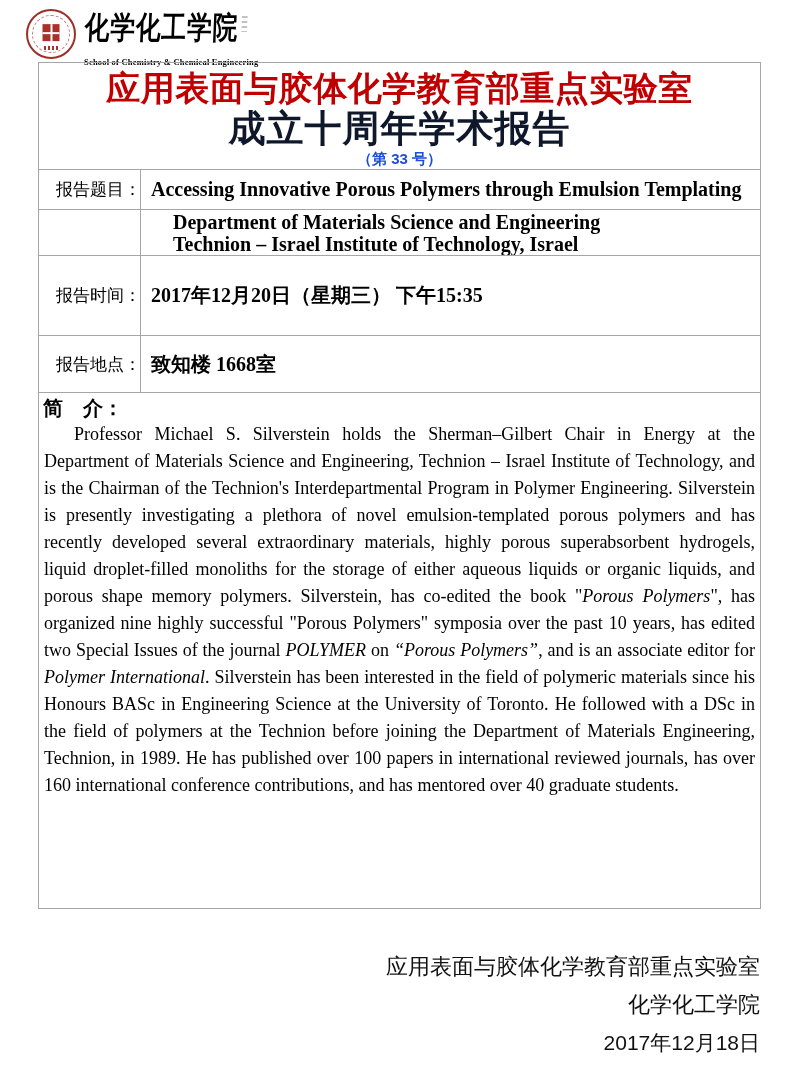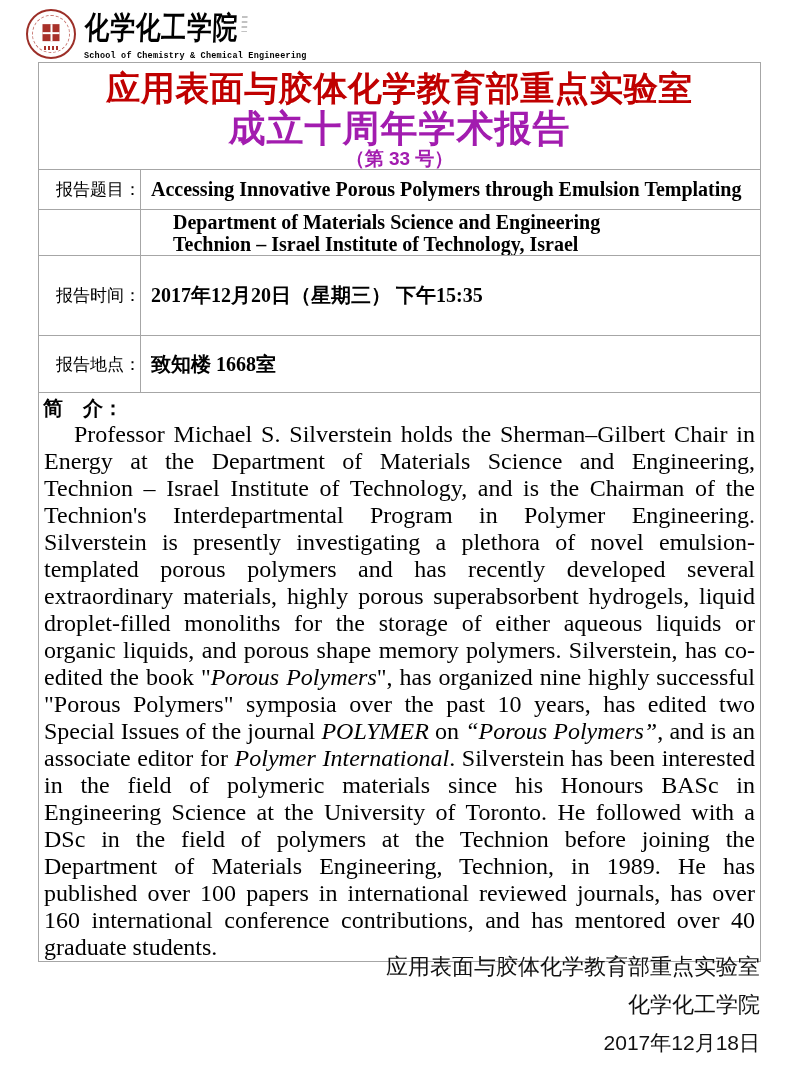--- a/index.html
+++ b/index.html
@@ -45,39 +45,39 @@
     font-weight: bold; font-size: 31px; line-height: 36px;
     transform: scaleX(.8) skewX(-3deg); transform-origin: left bottom;
     letter-spacing: 1px; white-space: nowrap;
   }
   .logo-mark {
     display:inline-block; width: 7px; height: 16px; margin-left: 4px; vertical-align: 6px;
     background: repeating-linear-gradient(#9a9a9a 0 2px, transparent 2px 5px);
     opacity:.6;
   }
   .logo-en {
-    font-family: Liberation Mono, monospace;
+    font-family: Liberation Serif, serif;
     font-weight: bold; font-size: 8.5px; letter-spacing: .2px;
-    margin-top: 6px; white-space: nowrap;
+    margin-top: 12px; white-space: nowrap;
   }
 
   
   table.doc-table {
     position: absolute; left: 38px; top: 62px;
     width: 722px; table-layout: fixed;
     border-collapse: collapse;
   }
   .doc-table td { border: 1px solid #a6a6a6; vertical-align: middle; overflow: hidden; }
   col.c-label { width: 102px; }
   col.c-value { width: 620px; }
 
   .title-cell { height: 101px; text-align: center; vertical-align: top; padding-top: 5px; }
   .lab-title    { font-size: 34px; line-height: 40px; font-weight: bold; color: #C00000; letter-spacing: .5px; }
-  .series-title { font-size: 37px; line-height: 41px; font-weight: bold; color: #a21caf; letter-spacing: 1px; font-family: Liberation Serif, serif; }
-  .issue-no     { font-size: 19px; line-height: 20px; font-weight: bold; color: #a21caf; }
+  .series-title { font-size: 37px; line-height: 41px; font-weight: bold; color: #0f172a; letter-spacing: 1px; font-family: Liberation Serif, serif; }
+  .issue-no     { font-size: 15px; line-height: 20px; font-weight: bold; color: #1d4ed8; }
 
   .r-topic   td { height: 40px; }
   .r-speaker td { height: 51px; }
   .r-affil   td { height: 46px; }
   .r-time    td { height: 80px; }
   .r-place   td { height: 57px; }
   .r-intro   td { height: 516px; vertical-align: top; }
 
   td.lbl {
     padding-left: 17px;
@@ -87,21 +87,21 @@
     padding-left: 10px;
     font-family: "Liberation Serif", serif;
     font-weight: bold; font-size: 20px; white-space: nowrap;
   }
   .affil-line { line-height: 22px; margin-left: 22px; }
 
   .intro-cell { padding: 2px 3px 0 3px; }
   .intro-label { font-weight: bold; font-size: 20px; line-height: 26px; padding-left: 1px; }
   .bio {
     font-family: "Liberation Serif", serif;
-    font-size: 24px; line-height: 27px;
+    font-size: 18px; line-height: 27px;
     text-align: justify; text-indent: 30px;
     padding: 0 2px;
   }
   .bio i { font-style: italic; }
 
   
   .footer {
     position: absolute; right: 40px; top: 948px;
     text-align: right;
     font-family: "Liberation Serif", serif;

